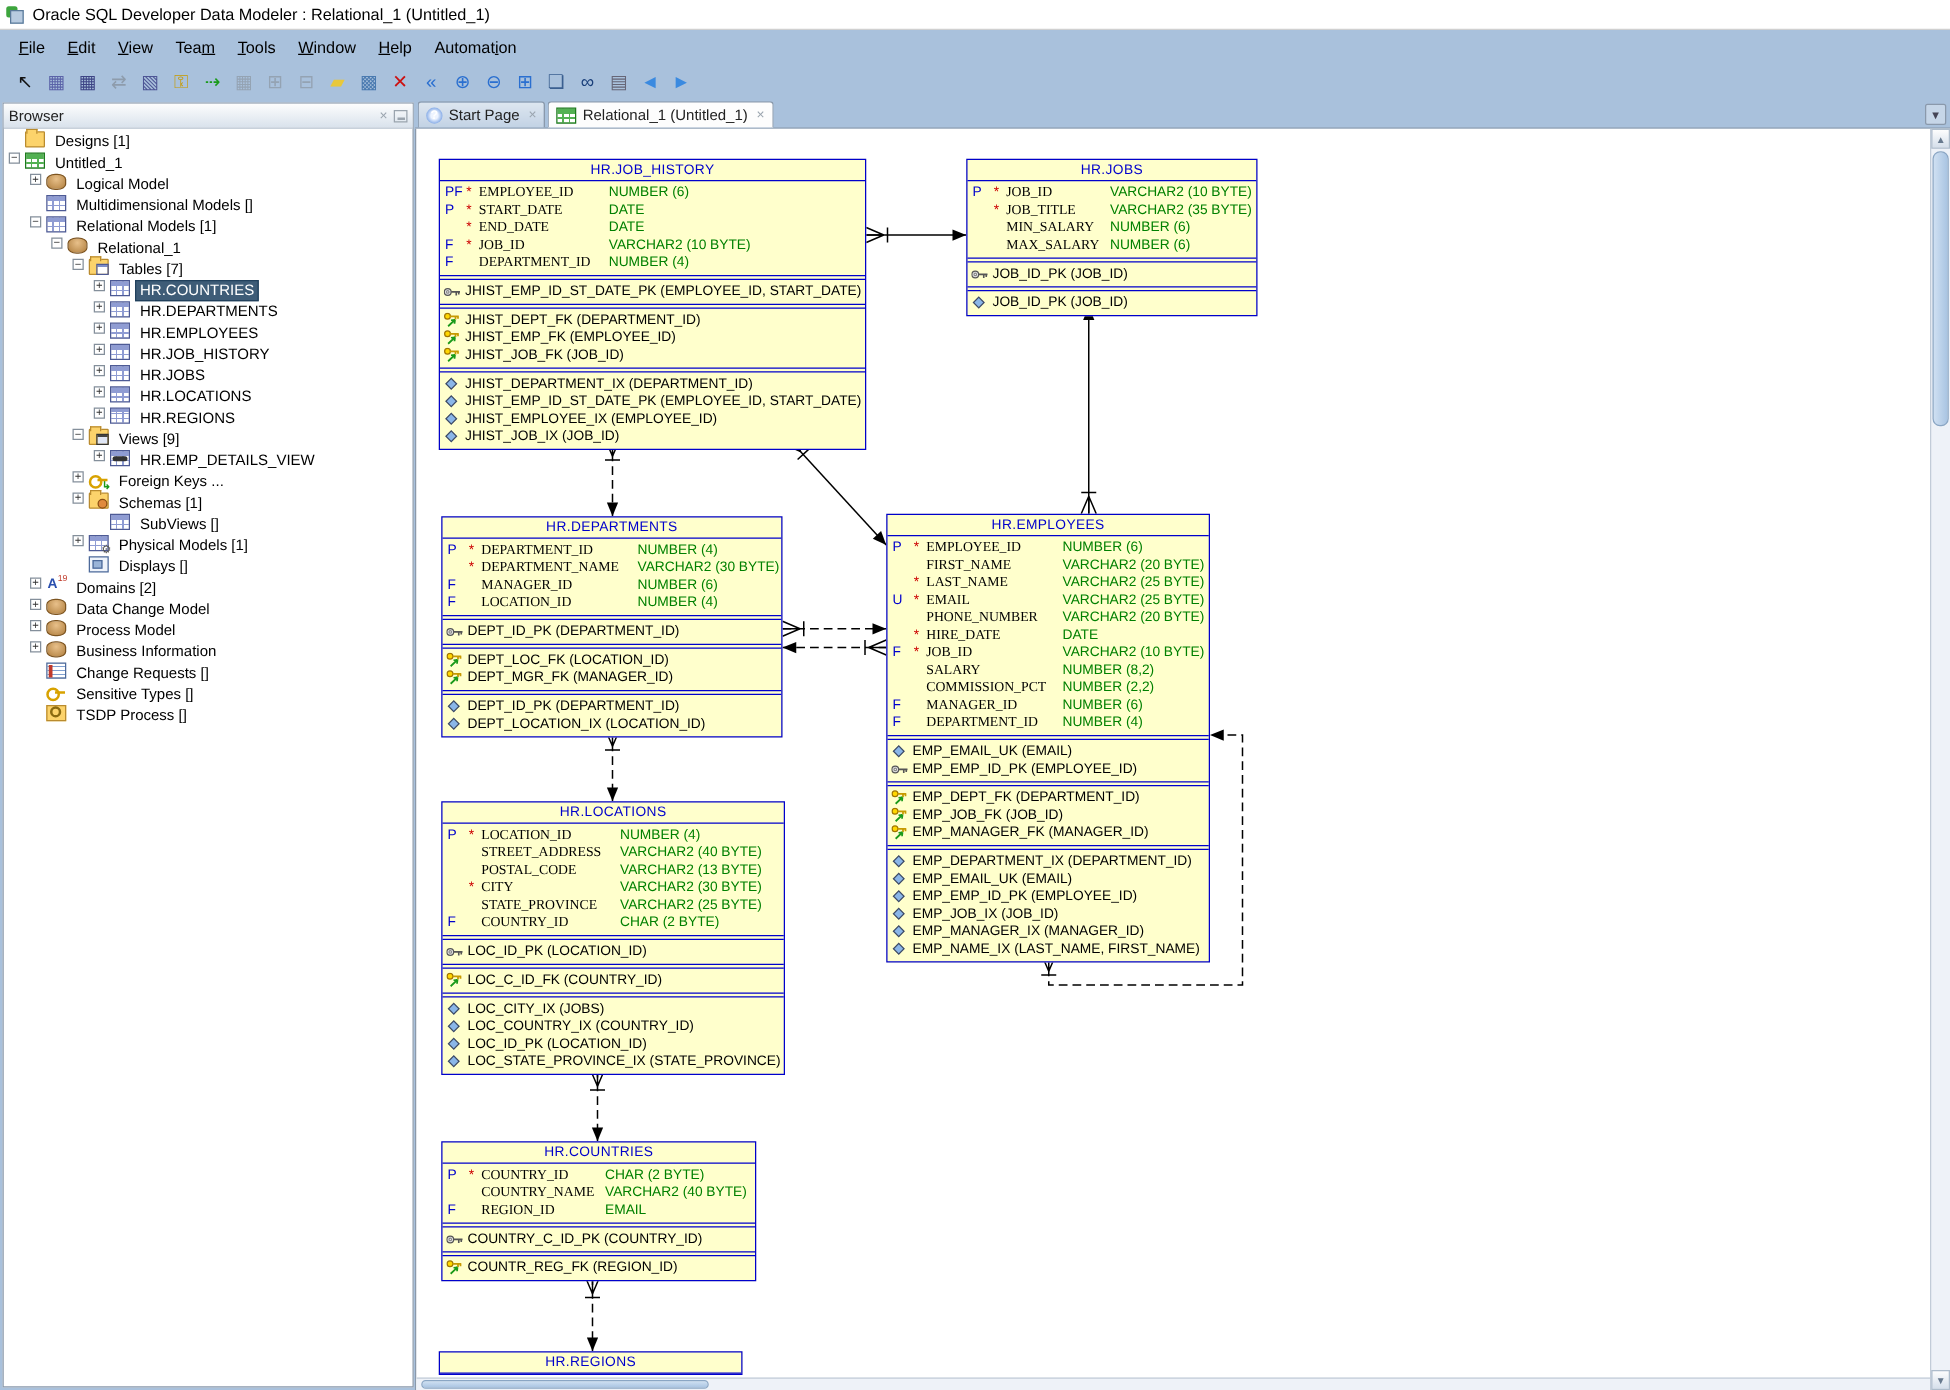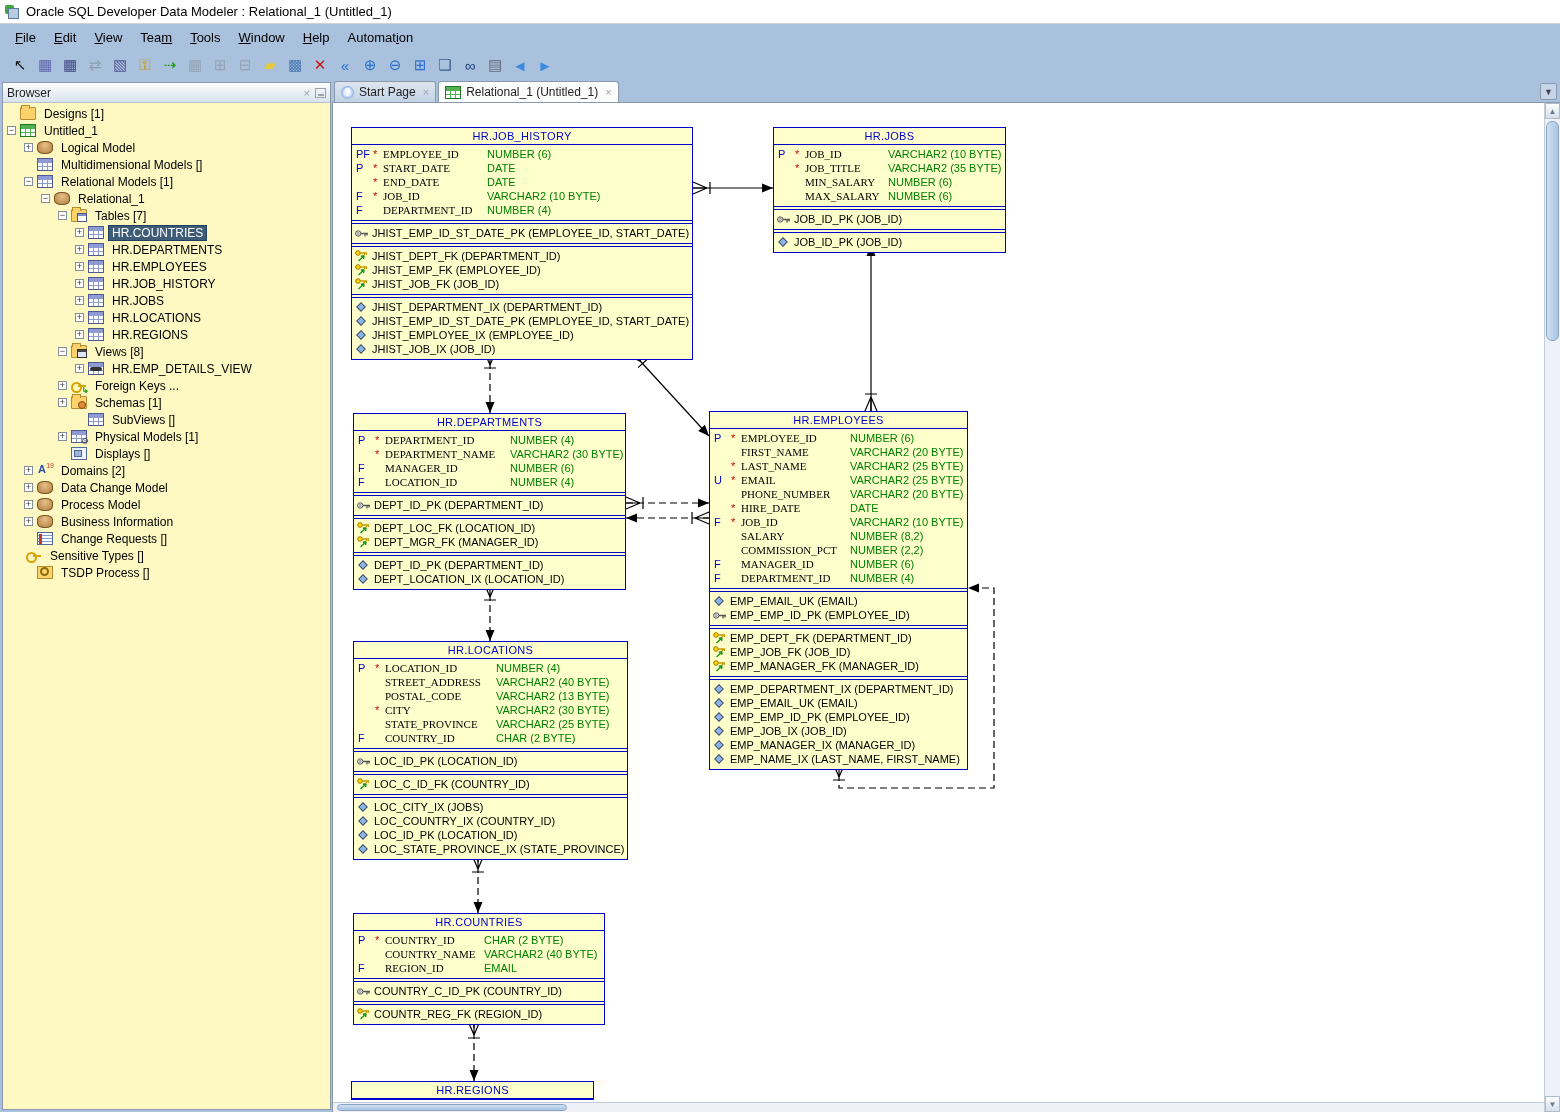--- a/index.html
+++ b/index.html
@@ -16,29 +16,29 @@
   .menu-item{padding:3px 9px;cursor:default;border-radius:2px;}
   .menu-item .u{text-decoration:underline;}
   .toolbar{height:30px;background:#a9c1dc;display:flex;align-items:center;padding-left:8px;}
   .tbtn{width:24px;height:22px;display:flex;align-items:center;justify-content:center;
     font-size:15px;margin-right:1px;border:1px solid transparent;border-radius:2px;cursor:default;}
   .tbtn.disabled{opacity:.4;filter:grayscale(1);}
 
   
   .main{display:flex;height:1032px;}
   .leftcol{width:332px;padding:2px 1px 2px 2px;}
-  .panel{background:#fef9c3;border:1px solid #8a99ab;height:100%;display:flex;flex-direction:column;}
+  .panel{background:#ffffff;border:1px solid #8a99ab;height:100%;display:flex;flex-direction:column;}
   .panel-hdr{height:20px;background:linear-gradient(#fdfdfd,#d9e2ec);border-bottom:1px solid #b7c2cf;
     display:flex;align-items:center;font-size:12px;padding:0 4px;color:#222;}
   .panel-hdr .sp{flex:1;}
   .phico{color:#9aa4ae;font-size:11px;margin-left:5px;cursor:default;}
   .phbox{width:11px;height:10px;border:1px solid #9aa4ae;display:inline-flex;align-items:flex-end;justify-content:center;margin-left:5px;}
   .phbox i{display:block;width:6px;height:2px;background:#9aa4ae;margin-bottom:1px;}
   .tree{flex:1;overflow:hidden;padding-top:2px;font-size:12px;}
-  .trow{height:17px;display:flex;align-items:center;white-space:nowrap;cursor:default;}
+  .trow{height:17px;display:flex;white-space:nowrap;cursor:default;}
   .exp{width:9px;height:9px;border:1px solid #848f9b;background:#fff;font-size:9px;line-height:7px;
     text-align:center;margin-right:4px;flex:none;color:#333;cursor:pointer;}
   .expspace{width:13px;flex:none;}
   .tlabel{padding:0 3px;border:1px solid transparent;}
   .trow.sel .tlabel{background:#3e5c77;color:#fff;border-color:#21405c;}
 
   
   .ti{width:16px;height:13px;flex:none;margin-right:4px;position:relative;display:inline-block;}
   .ti-folder,.ti-tables-folder,.ti-views-folder,.ti-schemas{background:#fcd36b;border:1px solid #b98b2f;border-radius:1px;}
   .ti-folder:before,.ti-tables-folder:before,.ti-views-folder:before,.ti-schemas:before{content:"";position:absolute;top:-3px;left:0;width:7px;height:3px;background:#fcd36b;border:1px solid #b98b2f;border-bottom:none;}
@@ -232,21 +232,21 @@
             <span class="tlabel">HR.LOCATIONS</span>
           </div>
           <div class="trow" style="padding-left: 72px;">
             <span class="exp">+</span>
             <span class="ti ti-table"></span>
             <span class="tlabel">HR.REGIONS</span>
           </div>
           <div class="trow" style="padding-left: 55px;">
             <span class="exp">−</span>
             <span class="ti ti-views-folder"></span>
-            <span class="tlabel">Views [8]</span>
+            <span class="tlabel">Views [9]</span>
           </div>
           <div class="trow" style="padding-left: 72px;">
             <span class="exp">+</span>
             <span class="ti ti-view"></span>
             <span class="tlabel">HR.EMP_DETAILS_VIEW</span>
           </div>
           <div class="trow" style="padding-left: 55px;">
             <span class="exp">+</span>
             <span class="ti ti-fk">
               <i>↳</i>
@@ -291,21 +291,21 @@
           <div class="trow" style="padding-left: 21px;">
             <span class="exp">+</span>
             <span class="ti ti-model"></span>
             <span class="tlabel">Business Information</span>
           </div>
           <div class="trow" style="padding-left: 21px;">
             <span class="expspace"></span>
             <span class="ti ti-changereq"></span>
             <span class="tlabel">Change Requests []</span>
           </div>
-          <div class="trow" style="padding-left: 10px;">
+          <div class="trow" style="padding-left: 21px;">
             <span class="expspace"></span>
             <span class="ti ti-sensitive"></span>
             <span class="tlabel">Sensitive Types []</span>
           </div>
           <div class="trow" style="padding-left: 21px;">
             <span class="expspace"></span>
             <span class="ti ti-tsdp"></span>
             <span class="tlabel">TSDP Process []</span>
           </div>
         </div>

